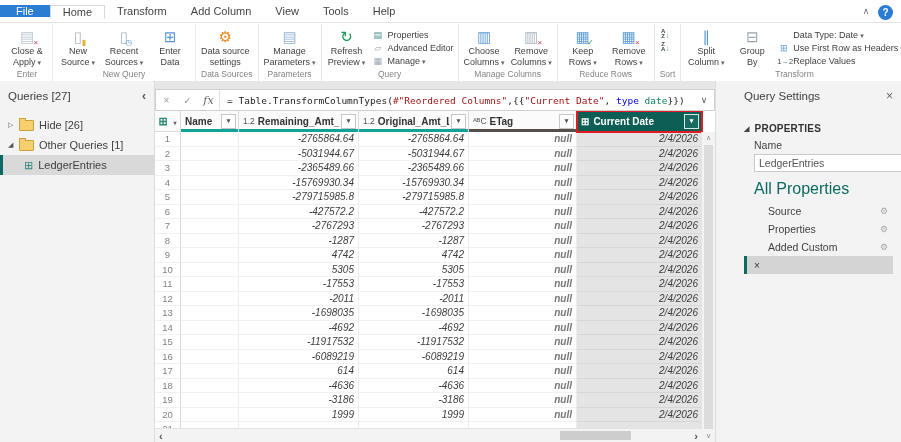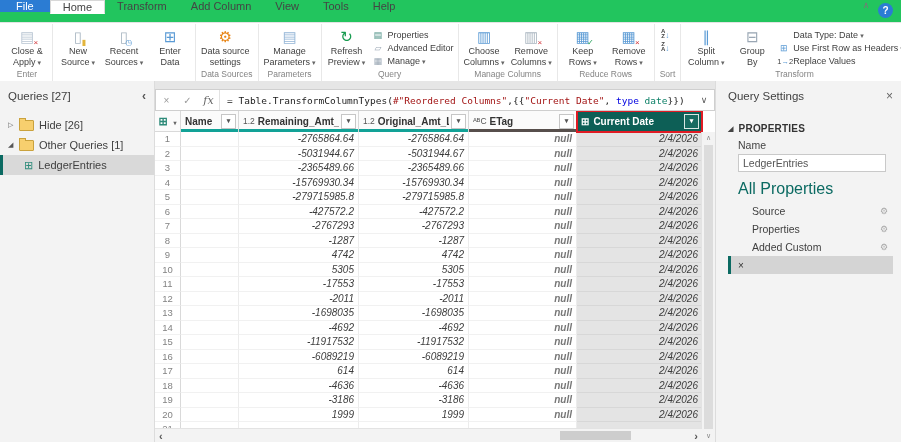--- a/index.html
+++ b/index.html
@@ -1,20 +1,20 @@
 <!DOCTYPE html>
 <html><head>
 <meta charset="utf-8">
 <style>
   html,body{margin:0;padding:0;}
   body{width:901px;height:442px;overflow:hidden;font-family:"Liberation Sans",sans-serif;background:#e6e6e6;color:#3f3f3f;}
   .app{position:relative;width:901px;height:442px;background:#e6e6e6;overflow:hidden;}
 
   
-  .tabbar{height:22px;background:#22c55e;border-bottom:1px solid #e3e3e3;display:flex;align-items:flex-start;}
+  .tabbar{height:22px;background:#ffffff;border-bottom:1px solid #e3e3e3;display:flex;align-items:center;}
   .tab{padding:0 12px;display:flex;align-items:center;font-size:11px;color:#444;cursor:default;white-space:nowrap;}
   .tab.file{background:#2b7cd3;color:#fff;padding:0 16px;}
   .tab.active{border:1px solid #d8d8d8;border-bottom:1px solid #fff;background:#fff;margin-bottom:-1px;}
   .tabspacer{flex:1;}
   .rcollapse{width:20px;display:flex;align-items:center;justify-content:center;color:#777;font-size:9px;}
   .rcollapse::before{content:"∧";}
   .rhelp{width:15px;height:15px;margin:3px 8px 0 2px;background:#2b7cd3;border-radius:50%;color:#fff;font-size:10px;font-weight:bold;display:flex;align-items:center;justify-content:center;}
   .rhelp::before{content:"?";}
 
   
@@ -97,21 +97,21 @@
   .vs-up{top:2px;}.vs-down{bottom:2px;}
   .vs-up::before{content:"∧";}.vs-down::before{content:"∨";}
   .vs-thumb{position:absolute;top:13px;bottom:13px;left:2px;right:2px;background:#dcdcdc;}
   .hscroll{position:absolute;left:0;right:13px;bottom:0;height:13px;background:#f3f3f3;border-top:1px solid #e3e3e3;z-index:5;}
   .hs-left,.hs-right{position:absolute;top:0;bottom:0;display:flex;align-items:center;font-size:11px;color:#555;font-weight:bold;}
   .hs-left{left:4px;}.hs-right{right:4px;}
   .hs-left::before{content:"‹";}.hs-right::before{content:"›";}
   .hs-thumb{position:absolute;left:74%;width:13%;top:2px;bottom:2px;background:#cdcdcd;}
 
   
-  .qset{width:186px;min-width:186px;background:#f3f3f3;border-left:1px solid #dcdcdc;box-sizing:border-box;padding:8px 8px 0 12px;font-size:11px;color:#3f3f3f;}
+  .qset{width:186px;min-width:186px;background:#f3f3f3;border-left:1px solid #dcdcdc;box-sizing:border-box;padding:8px 8px 0 28px;font-size:11px;color:#3f3f3f;}
   .qs-title{display:flex;align-items:center;padding-bottom:14px;font-size:11.5px;}
   .qs-title .lbl{flex:1;}
   .x{color:#666;font-size:12px;}
   .x::before{content:"×";}
   .sechead{display:flex;align-items:center;font-weight:bold;font-size:10px;color:#333;margin:6px 0 5px;letter-spacing:.2px;}
   .exp{font-size:7px;margin-right:5px;color:#444;}
   .exp::before{content:"◢";}
   .fieldlabel{margin:2px 0 3px 10px;font-size:10.5px;color:#444;}
   .nameinput{display:block;width:148px;margin-left:10px;height:18px;border:1px solid #c9c9c9;background:#fff;font-size:10.5px;color:#555;padding:0 4px;font-family:"Liberation Sans",sans-serif;box-sizing:border-box;}
   .allprops{margin:8px 0 4px 10px;color:#0b6a62;font-size:16px;}
@@ -163,20 +163,21 @@
               <span class="ic big" style="color: rgb(169, 182, 194);">▯<span class="ic-ov" style="color: rgb(91, 155, 213);">◷</span></span>
               <div class="bl">Recent</div>
               <div class="bl">Sources<span class="caret"></span></div>
             </div>
             <div class="bigbtn">
               <span class="ic big" style="color: rgb(91, 155, 213);">⊞</span>
               <div class="bl">Enter</div>
               <div class="bl">Data</div>
             </div>
           </div>
+          <div class="rgroup-label">New Query</div>
         </div>
         <div class="rgroup">
           <div class="rbtns">
             <div class="bigbtn">
               <span class="ic big" style="color: rgb(232, 135, 26);">⚙</span>
               <div class="bl">Data source</div>
               <div class="bl">settings</div>
             </div>
           </div>
           <div class="rgroup-label">Data Sources</div>

